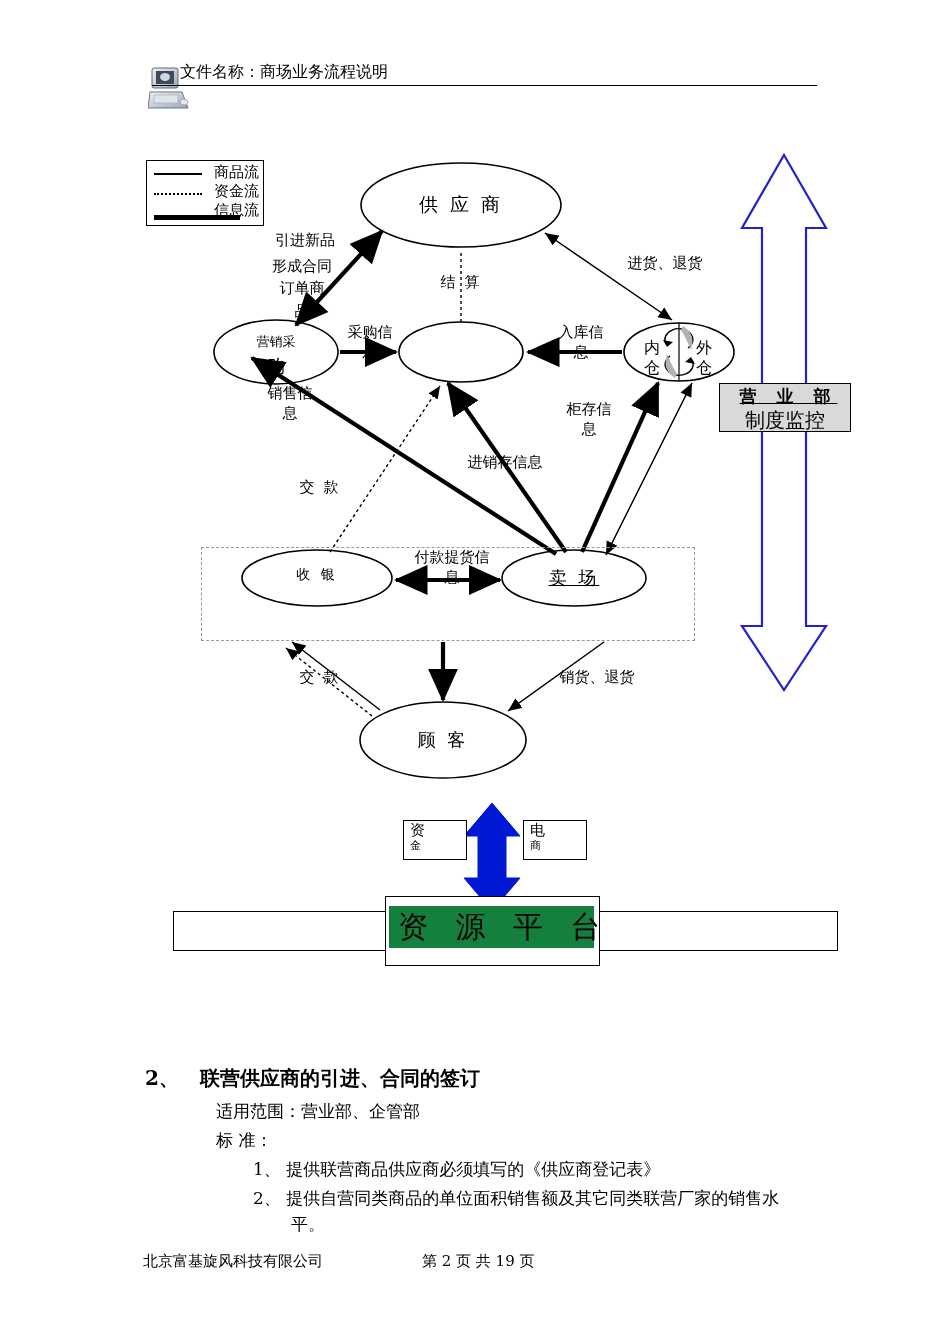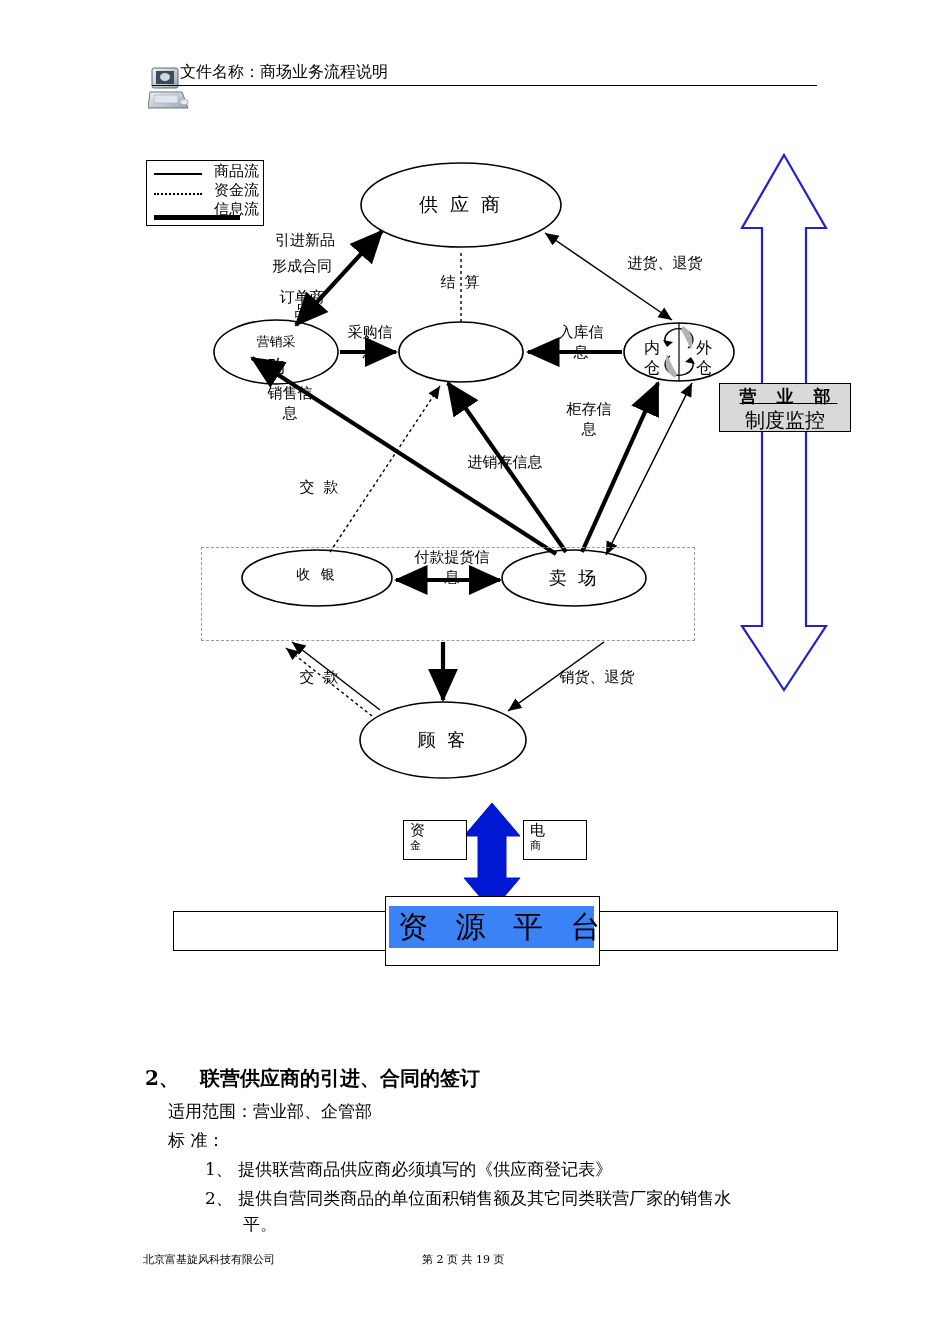--- a/index.html
+++ b/index.html
@@ -61,21 +61,21 @@
     position:absolute; font-family:"DejaVu Serif", serif;
     font-size:15px; color:#000; text-align:center; line-height:1.05;
   }
 
   
   #legend {
     position:absolute; left:146px; top:30px; width:116px; height:64px;
     border:1.3px solid #000; background:#fff;
   }
   #legend .ltext {
-    position:absolute; right:4px; font-family:Liberation Serif, serif;
+    position:absolute; right:4px; font-family:Liberation Sans, sans-serif;
     font-size:15px; color:#000; white-space:nowrap; line-height:1;text-align:center;
   }
   #legend .lline { position:absolute; left:7px; }
 
   
   .dept-box {
     position:absolute; border:1.4px solid #000; background:#a21caf;
     text-align:center; font-family:"DejaVu Serif", serif;
   }
   .dept-title {
@@ -107,41 +107,41 @@
   #plat-wide {
     position:absolute; left:173px; top:781px; width:663px; height:38px;
     border:1.5px solid #000; background:#fff;
   }
   #plat-center {
     position:absolute; left:385px; top:766px; width:213px; height:68px;
     border:1.5px solid #000; background:#fff;
   }
   #plat-text {
     position:absolute; left:389px; top:776px; width:205px; height:42px;
-    background:#3b82f6; font-family:"DejaVu Serif", serif;
+    background:#15803d; font-family:"DejaVu Serif", serif;
     font-size:30px; letter-spacing:9px; text-align:center;
     line-height:42px; color:#000; white-space:nowrap; text-indent:9px;
   }
 
   
   #body-text { position:absolute; left:0; top:1055px; width:950px; }
   .sec-heading {
     position:absolute; font-family:"DejaVu Serif", serif; font-weight:bold;
     font-size:20px; color:#000; white-space:nowrap;
   }
   .para {
     position:absolute; font-family:"DejaVu Serif", serif;
-    font-size:17px; color:#000; white-space:nowrap;
+    font-size:17px; color:#000; white-space:nowrap;margin-left:48px;
   }
 
   
   #footer { position:absolute; left:0; top:1248px; width:950px; height:40px; }
   .foot {
     position:absolute; font-family:"DejaVu Serif", serif;
-    font-size:11px; color:#000; white-space:nowrap;
+    font-size:15px; color:#000; white-space:nowrap;
   }
 </style>
 </head>
 <body>
 
 <div class="page">
 
   <div id="header">
     <div id="hdr-icon">
       <svg width="48" height="46" viewBox="0 0 48 46">
@@ -252,26 +252,26 @@
 
     <div class="node-label" style="left:226px; top:203px; width:100px; font-size:13px;">营销采</div>
     <div class="node-label" style="left:226px; top:224px; width:100px; font-size:18px;">购</div>
 
     <div class="node-label" style="left:639px; top:208px; width:26px; font-size:16px;">内</div>
     <div class="node-label" style="left:639px; top:228px; width:26px; font-size:16px;">仓</div>
     <div class="node-label" style="left:691px; top:208px; width:26px; font-size:16px;">外</div>
     <div class="node-label" style="left:691px; top:228px; width:26px; font-size:16px;">仓</div>
 
     <div class="node-label" style="left:257px; top:436px; width:120px; font-size:14px; letter-spacing:3px;text-align:center;">收 银</div>
-    <div class="node-label" style="left:514px; top:436px; width:120px; font-size:18px; letter-spacing:3px;">卖 场</div>
+    <div class="node-label" style="left:514px; top:436px; width:120px; font-size:18px; letter-spacing:3px;text-decoration:underline;">卖 场</div>
     <div class="node-label" style="left:383px; top:598px; width:120px; font-size:18px; letter-spacing:3px;">顾 客</div>
 
     <div class="edge-label" style="left:255px; top:103px; width:100px;">引进新品</div>
     <div class="edge-label" style="left:252px; top:129px; width:100px;">形成合同</div>
-    <div class="edge-label" style="left:262px; top:160px; width:80px;">订单商</div>
+    <div class="edge-label" style="left:262px; top:151px; width:80px;">订单商</div>
     <div class="edge-label" style="left:262px; top:174px; width:80px;">品</div>
 
     <div class="edge-label" style="left:421px; top:145px; width:80px; letter-spacing:2px;">结 算</div>
 
     <div class="edge-label" style="left:330px; top:195px; width:80px;">采购信</div>
     <div class="edge-label" style="left:330px; top:215px; width:80px;">息</div>
 
     <div class="edge-label" style="left:605px; top:126px; width:120px;">进货、退货</div>
 
     <div class="edge-label" style="left:541px; top:195px; width:80px;">入库信</div>

